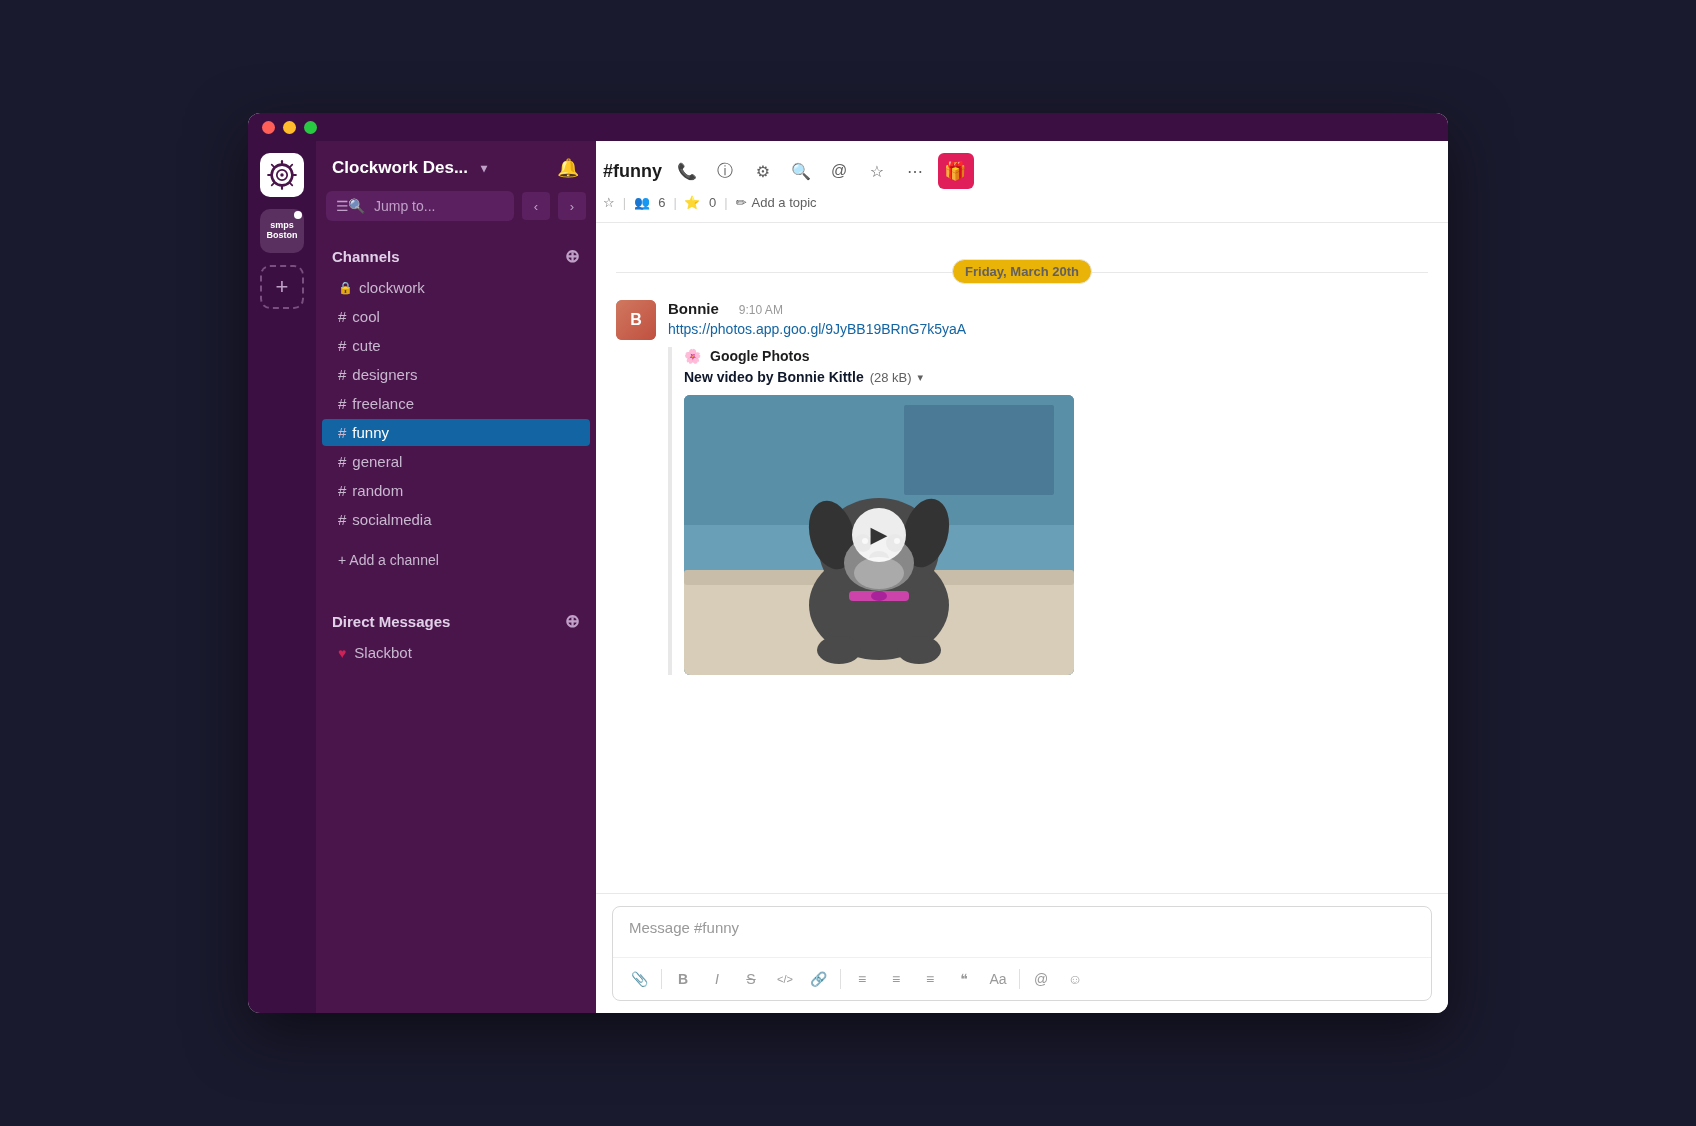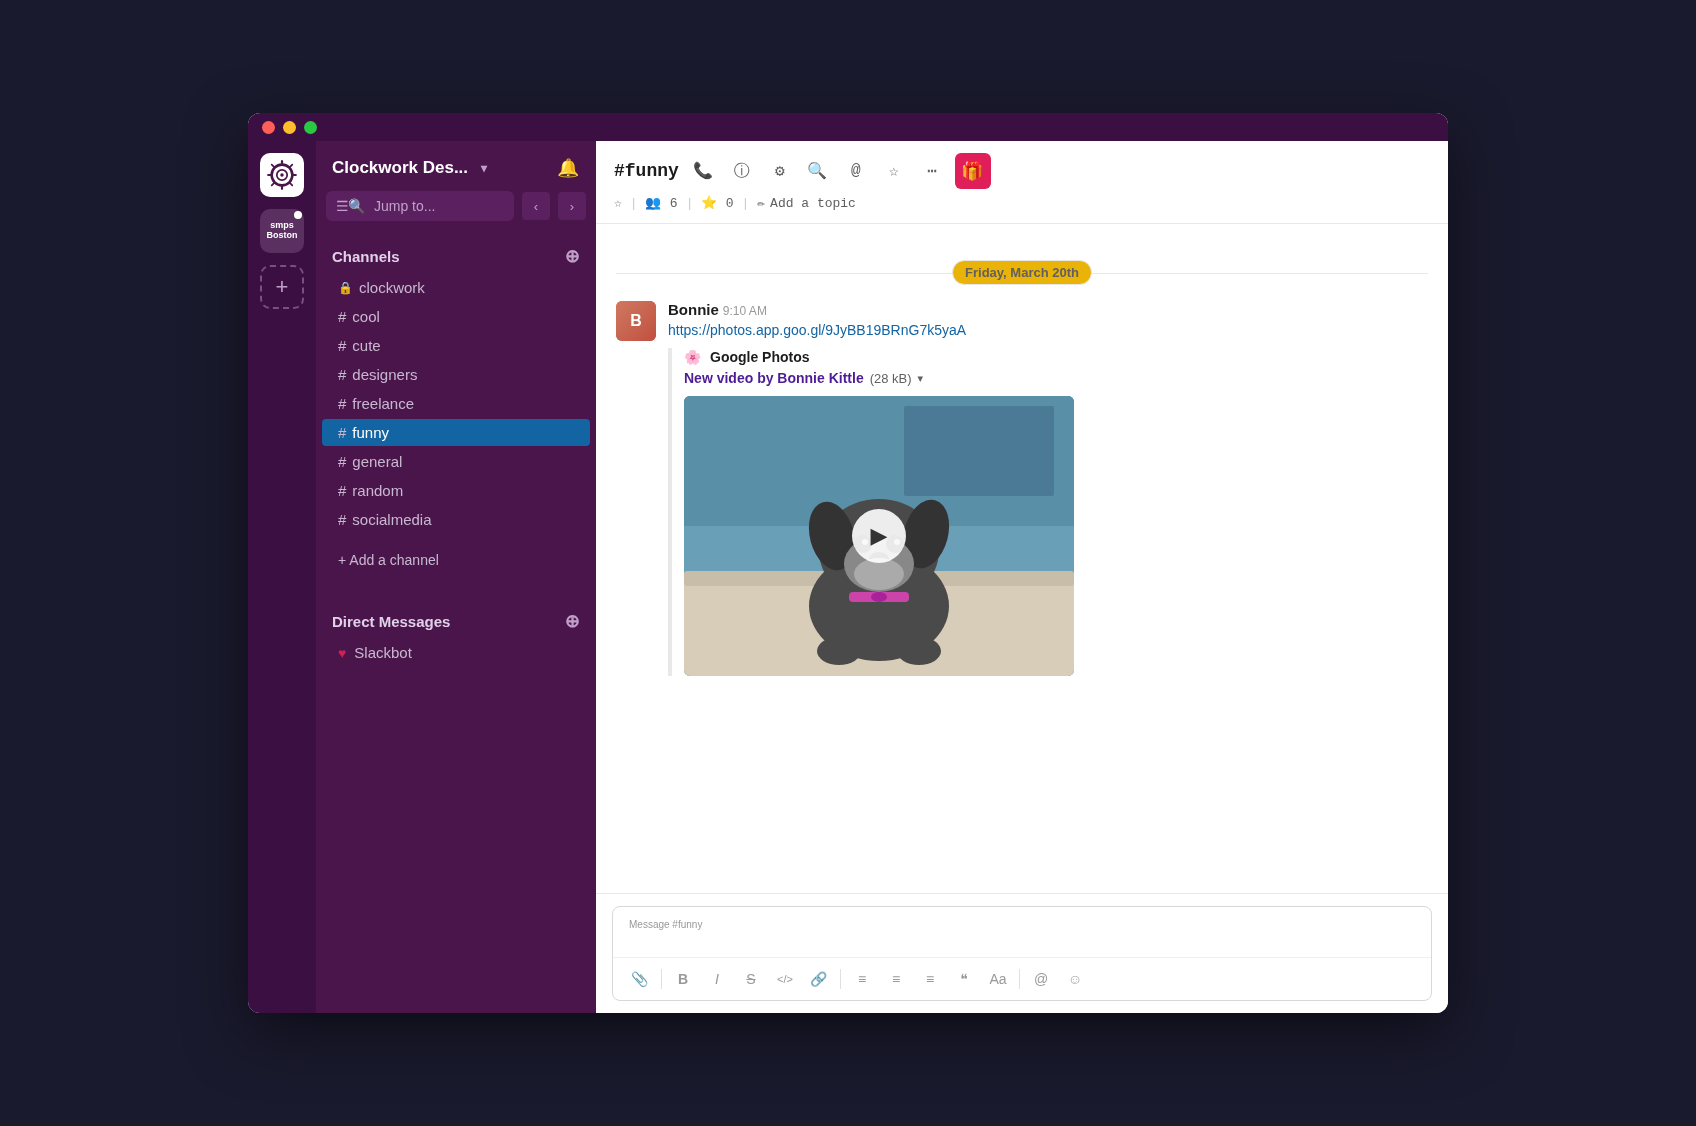--- a/index.html
+++ b/index.html
@@ -200,25 +200,24 @@
     .main {
       flex: 1;
       display: flex;
       flex-direction: column;
       background: #fff;
       overflow: hidden;
     }
     .channel-header {
       display: flex;
       align-items: center;
-      padding: 12px 18px;
+      padding: 12px 7px;
       border-bottom: 1px solid #e8e8e8;
       flex-shrink: 0;
       gap: 12px;
-      font-family: Liberation Mono, monospace;
     }
     .channel-title {
       font-size: 18px;
       font-weight: 700;
       color: #1d1c1d;
     }
     .header-meta {
       display: flex;
       align-items: center;
       gap: 8px;
@@ -300,21 +299,21 @@
       background: linear-gradient(135deg, #e07060, #c05040);
       display: flex; align-items: center; justify-content: center;
       color: #fff;
       font-size: 16px;
       font-weight: 700;
     }
     .message-content { flex: 1; }
     .message-author {
       display: flex;
       align-items: baseline;
-      gap: 4px;
+      gap: 20px;
       margin-bottom: 4px;
     }
     .author-name {
       font-weight: 700;
       color: #1d1c1d;
       font-size: 15px;
     }
     .message-time {
       font-size: 12px;
       color: #999;
@@ -347,21 +346,21 @@
       font-size: 14px;
       color: #1d1c1d;
     }
     .attachment-subtitle {
       display: flex;
       align-items: center;
       gap: 6px;
       margin-bottom: 10px;
     }
     .attachment-link {
-      color: #4c1d95;
+      color: #0f172a;
       font-size: 14px;
       font-weight: 600;
       text-decoration: none;
     }
     .file-size {
       color: #616061;
       font-size: 13px;
     }
     .dropdown-arrow { color: #616061; font-size: 11px; cursor: pointer; }
     .video-thumbnail {
@@ -391,21 +390,21 @@
       flex-shrink: 0;
     }
     .input-box {
       border: 1px solid #d8d8d8;
       border-radius: 8px;
       overflow: hidden;
     }
     .input-field {
       padding: 12px 16px;
       color: #999;
-      font-size: 10px;
+      font-size: 15px;
       min-height: 50px;
     }
     .input-toolbar {
       display: flex;
       align-items: center;
       padding: 6px 12px;
       gap: 4px;
       border-top: 1px solid #f0f0f0;
     }
     .input-tool {

